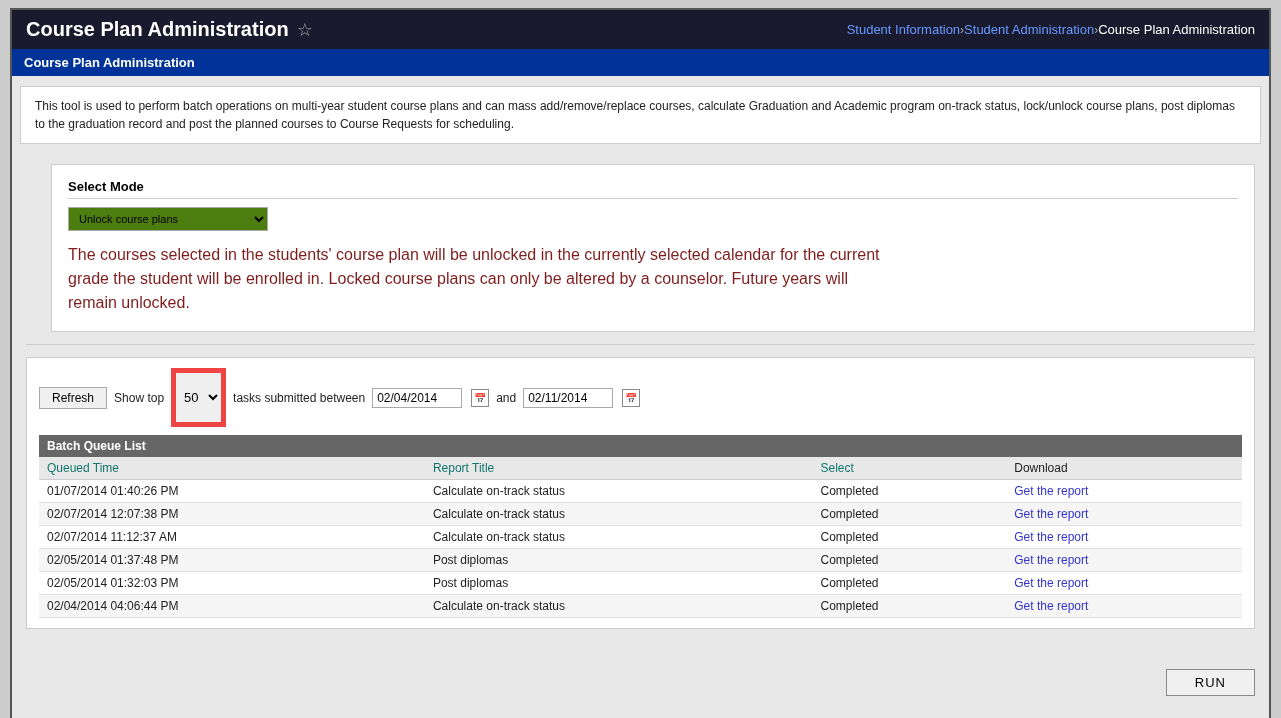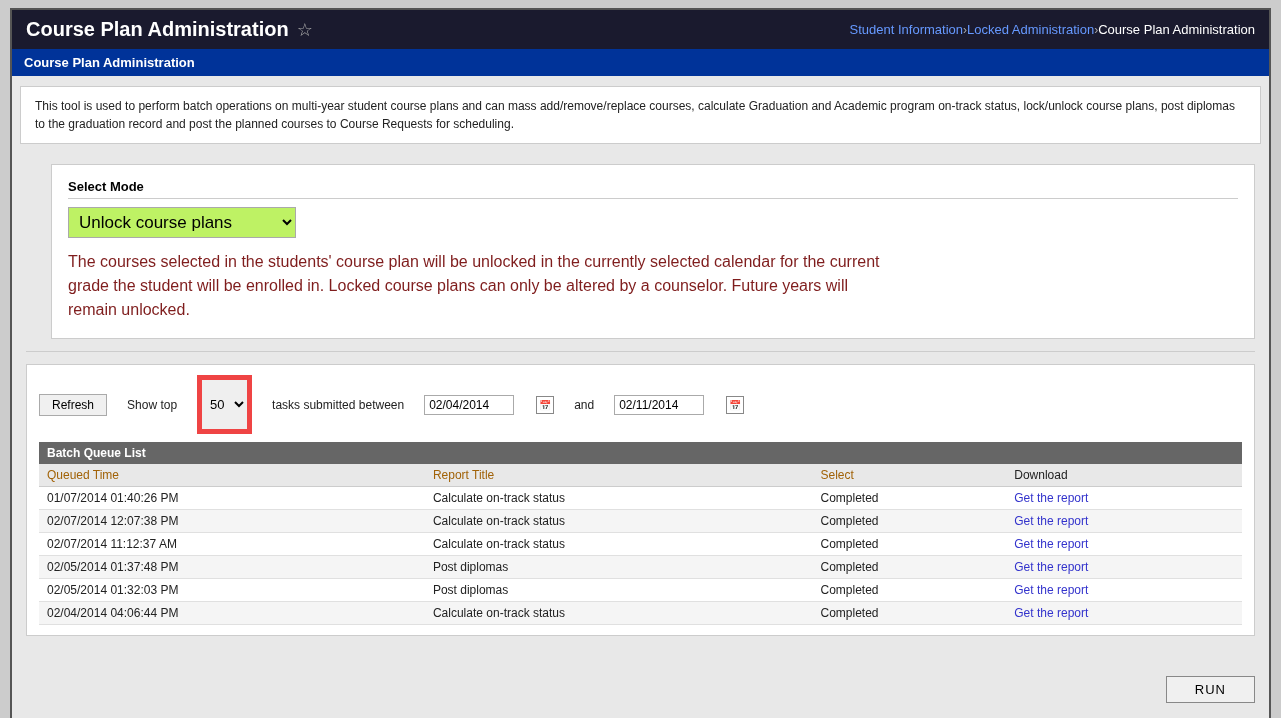--- a/index.html
+++ b/index.html
@@ -90,45 +90,45 @@
       margin-left: 25px;
     }
     #select-mode-label {
       font-weight: bold;
       font-size: 13px;
       margin-bottom: 8px;
       border-bottom: 1px solid #ccc;
       padding-bottom: 4px;
     }
     #mode-select {
-      width: 228px;
+      width: 200px;
       padding: 4px 6px;
-      font-size: 17px;
+      font-size: 11px;
       border: 1px solid #aaa;
-      background: #bef264;
+      background: #4d7c0f;
       cursor: pointer;
     }
     #mode-description {
       margin-top: 12px;
       font-size: 16px;
       color: #7f1d1d;
       line-height: 1.5;
       max-width: 820px;
     }
     
     #batch-section {
       background: white;
       border: 1px solid #ccc;
       padding: 10px 12px;
       margin-bottom: 10px;
     }
     #batch-controls {
       display: flex;
       align-items: center;
-      gap: 20px;
+      gap: 7px;
       margin-bottom: 8px;
     }
     #refresh-btn {
       padding: 3px 12px;
       font-size: 12px;
       border: 1px solid #aaa;
       background: #f0f0f0;
       cursor: pointer;
     }
     .ctrl-label {
@@ -174,21 +174,21 @@
       border-collapse: collapse;
       font-size: 12px;
     }
     #batch-table thead tr {
       background: #e8e8e8;
     }
     #batch-table thead th {
       padding: 4px 8px;
       text-align: left;
       border-bottom: 1px solid #ccc;
-      color: #a16207;
+      color: #0f766e;
       font-weight: normal;
       cursor: pointer;
     }
     #batch-table thead th.no-link {
       color: #222;
       cursor: default;
     }
     #batch-table tbody tr {
       background: white;
     }
@@ -231,21 +231,21 @@
 <div id="outer-border">
 
   <div id="header">
     <div id="header-left">
       <span id="page-title-text">Course Plan Administration</span>
       <span id="star-icon">☆</span>
     </div>
     <div id="breadcrumb">
       <a class="breadcrumb-link">Student Information</a>
       <span class="breadcrumb-sep">›</span>
-      <a class="breadcrumb-link">Locked Administration</a>
+      <a class="breadcrumb-link">Student Administration</a>
       <span class="breadcrumb-sep">›</span>
       <span class="breadcrumb-current">Course Plan Administration</span>
     </div>
   </div>
 
   <div id="blue-bar">
     <span>Course Plan Administration</span>
   </div>
 
   <div id="description-area">

